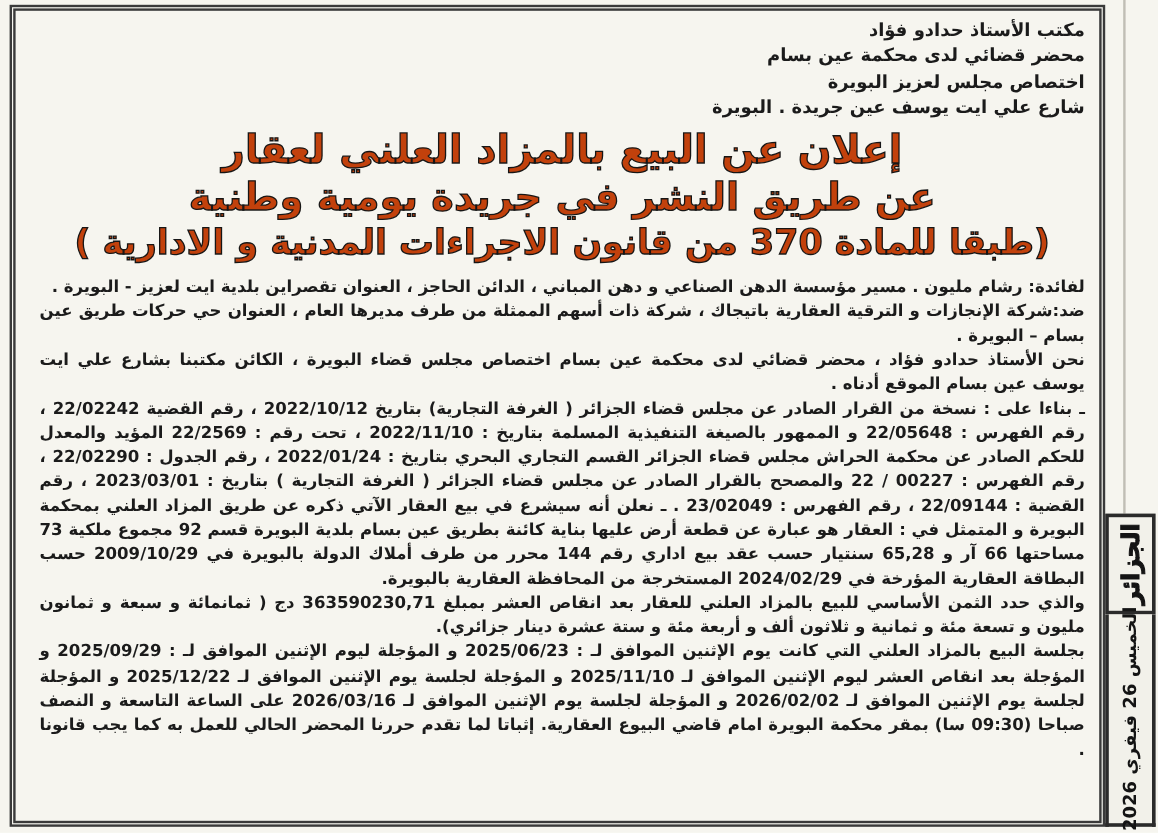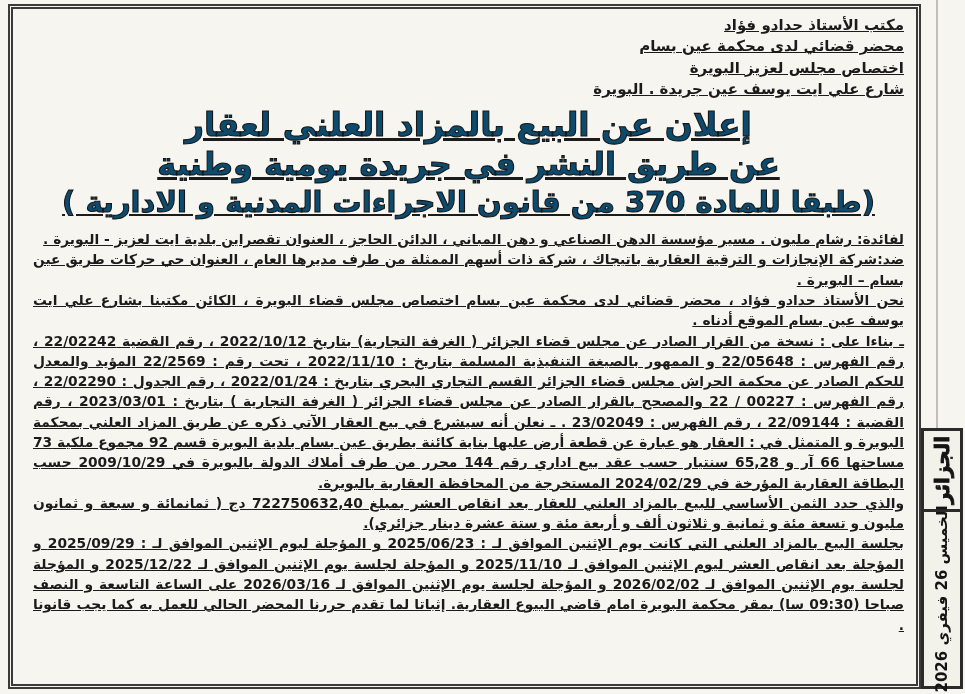--- a/index.html
+++ b/index.html
@@ -17,29 +17,29 @@
   .col-divider{
     position:absolute;top:0;right:27px;width:2px;height:432px;
     background:#aaa79d;opacity:.7;
   }
   .frame{
     position:absolute;top:4px;left:8px;right:44px;bottom:5px;
     border:5px double #3a3a3a;
     background:#f6f5ef;
     box-sizing:border-box;
     padding:6px 12px 4px 20px;
-    display:flex;flex-direction:column;text-decoration:underline;
+    display:flex;flex-direction:column;
   }
   .letterhead{
     font-size:15px;font-weight:700;line-height:1.42;
     text-align:right;direction:rtl;
   }
   .title{text-align:center;direction:rtl;margin:5px 0 7px;}
   .title-line{
-    font-weight:700;color:#0c4a6e;
+    font-weight:700;color:#c2410c;
     -webkit-text-stroke:1.1px #161616;
   }
   .t1{font-size:33px;line-height:1.22;}
   .t2{font-size:32px;line-height:1.22;}
   .t3{font-size:29px;line-height:1.3;}
   .bodytext{
     direction:rtl;text-align:justify;
     font-size:13.8px;font-weight:700;line-height:1.47;
     flex:1;
   }
@@ -89,21 +89,21 @@
       <div class="title-line t1">إعلان عن البيع بالمزاد العلني لعقار</div>
       <div class="title-line t2">عن طريق النشر في جريدة يومية وطنية</div>
       <div class="title-line t3">(طبقا للمادة 370 من قانون الاجراءات المدنية و الادارية )</div>
     </div>
 
     <div class="bodytext">
       <p>لفائدة: رشام مليون . مسير مؤسسة الدهن الصناعي و دهن المباني ، الدائن الحاجز ، العنوان تقصراين بلدية ايت لعزيز - البويرة .</p>
       <p>ضد:شركة الإنجازات و الترقية العقارية باتيجاك ، شركة ذات أسهم الممثلة من طرف مديرها العام ، العنوان حي حركات طريق عين بسام – البويرة .</p>
       <p>نحن الأستاذ حدادو فؤاد ، محضر قضائي لدى محكمة عين بسام اختصاص مجلس قضاء البويرة ، الكائن مكتبنا بشارع علي ايت يوسف عين بسام الموقع أدناه .</p>
       <p>ـ بناءا على : نسخة من القرار الصادر عن مجلس قضاء الجزائر ( الغرفة التجارية) بتاريخ 2022/10/12 ، رقم القضية 22/02242 ، رقم الفهرس : 22/05648 و الممهور بالصيغة التنفيذية المسلمة بتاريخ : 2022/11/10 ، تحت رقم : 22/2569 المؤيد والمعدل للحكم الصادر عن محكمة الحراش مجلس قضاء الجزائر القسم التجاري البحري بتاريخ : 2022/01/24 ، رقم الجدول : 22/02290 ، رقم الفهرس : 00227 / 22 والمصحح بالقرار الصادر عن مجلس قضاء الجزائر ( الغرفة التجارية ) بتاريخ : 2023/03/01 ، رقم القضية : 22/09144 ، رقم الفهرس : 23/02049 . ـ نعلن أنه سيشرع في بيع العقار الآتي ذكره عن طريق المزاد العلني بمحكمة البويرة و المتمثل في : العقار هو عبارة عن قطعة أرض عليها بناية كائنة بطريق عين بسام بلدية البويرة قسم 92 مجموع ملكية 73 مساحتها 66 آر و 65,28 سنتيار حسب عقد بيع اداري رقم 144 محرر من طرف أملاك الدولة بالبويرة في 2009/10/29 حسب البطاقة العقارية المؤرخة في 2024/02/29 المستخرجة من المحافظة العقارية بالبويرة.</p>
-      <p>والذي حدد الثمن الأساسي للبيع بالمزاد العلني للعقار بعد انقاص العشر بمبلغ 722750632,40 دج ( ثمانمائة و سبعة و ثمانون مليون و تسعة مئة و ثمانية و ثلاثون ألف و أربعة مئة و ستة عشرة دينار جزائري).</p>
+      <p>والذي حدد الثمن الأساسي للبيع بالمزاد العلني للعقار بعد انقاص العشر بمبلغ 363590230,71 دج ( ثمانمائة و سبعة و ثمانون مليون و تسعة مئة و ثمانية و ثلاثون ألف و أربعة مئة و ستة عشرة دينار جزائري).</p>
       <p>بجلسة البيع بالمزاد العلني التي كانت يوم الإثنين الموافق لـ : 2025/06/23 و المؤجلة ليوم الإثنين الموافق لـ : 2025/09/29 و المؤجلة بعد انقاص العشر ليوم الإثنين الموافق لـ 2025/11/10 و المؤجلة لجلسة يوم الإثنين الموافق لـ 2025/12/22 و المؤجلة لجلسة يوم الإثنين الموافق لـ 2026/02/02 و المؤجلة لجلسة يوم الإثنين الموافق لـ 2026/03/16 على الساعة التاسعة و النصف صباحا (09:30 سا) بمقر محكمة البويرة امام قاضي البيوع العقارية.  إثباتا لما تقدم حررنا المحضر الحالي للعمل به كما يجب قانونا .</p>
     </div>
 
 
   </div>
 
   <div class="side-strip">
     <div class="logo-box">
       <span class="vtext logo-text">الجزائر</span>
     </div>

